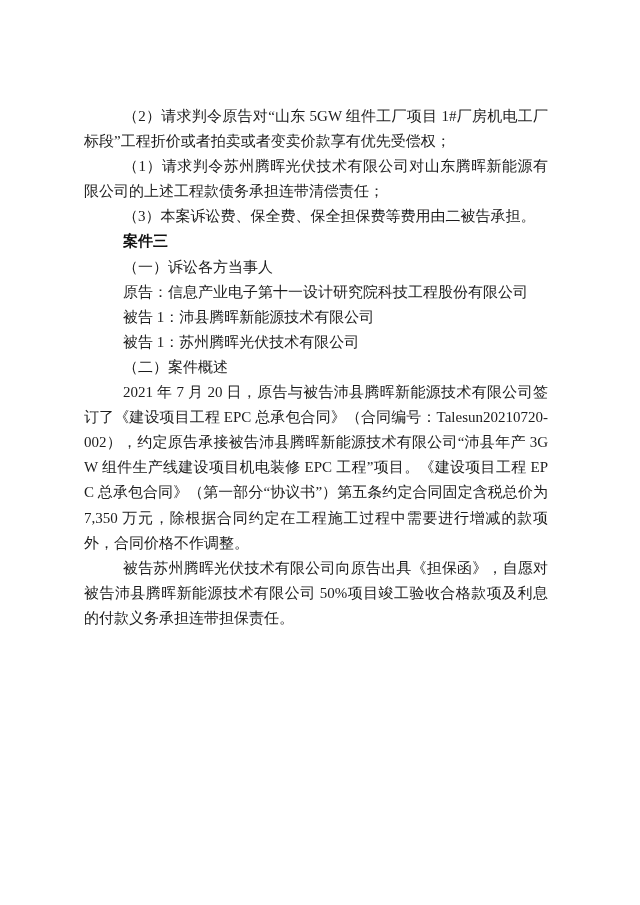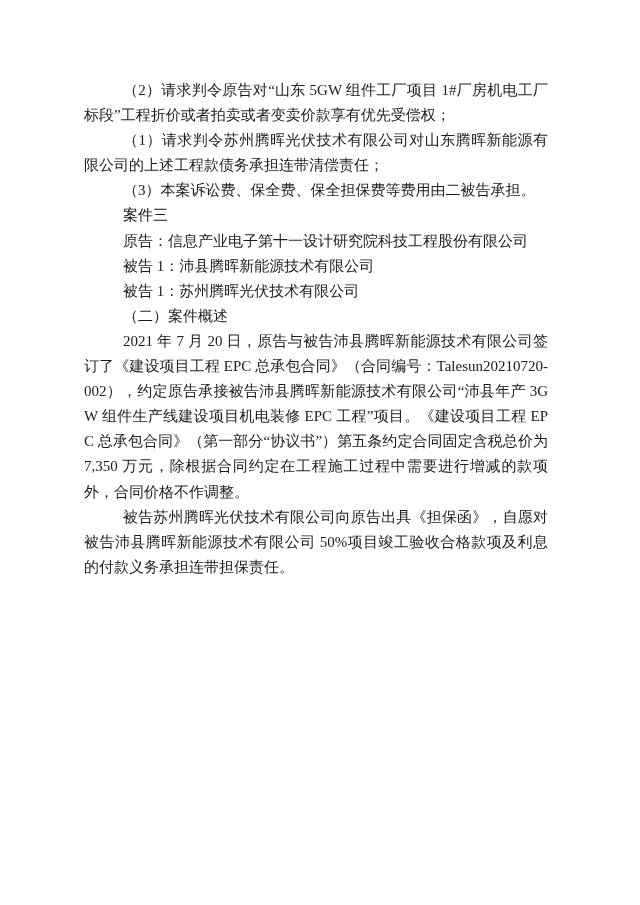--- a/index.html
+++ b/index.html
@@ -11,45 +11,46 @@
     width: 640px;
     height: 905px;
     overflow: hidden;
     font-family: "Liberation Serif", "DejaVu Serif", serif;
   }
   .page {
     box-sizing: border-box;
     width: 640px;
     height: 905px;
     background: #ffffff;
-    padding: 78px 92px 40px 84px;
+    padding: 104px 92px 40px 84px;
     overflow: hidden;
   }
   .para {
     margin: 0;
     font-size: 15px;
     line-height: 25.1px;
     color: #1c1c1c;
     text-align: justify;
     text-justify: inter-ideograph;
     text-indent: 39px;
     word-break: break-all;
   }
   .heading {
-    font-weight: normal;
+    font-weight: bold;
     color: #111111;
   }
 </style>
 </head>
 <body>
 
 <div class="page">
   <p class="para">（2）请求判令原告对“山东 5GW 组件工厂项目 1#厂房机电工厂标段”工程折价或者拍卖或者变卖价款享有优先受偿权；</p>
   <p class="para">（1）请求判令苏州腾晖光伏技术有限公司对山东腾晖新能源有限公司的上述工程款债务承担连带清偿责任；</p>
   <p class="para">（3）本案诉讼费、保全费、保全担保费等费用由二被告承担。</p>
   <p class="para heading">案件三</p>
+  <p class="para">（一）诉讼各方当事人</p>
   <p class="para">原告：信息产业电子第十一设计研究院科技工程股份有限公司</p>
   <p class="para">被告 1：沛县腾晖新能源技术有限公司</p>
   <p class="para">被告 1：苏州腾晖光伏技术有限公司</p>
   <p class="para">（二）案件概述</p>
   <p class="para">2021 年 7 月 20 日，原告与被告沛县腾晖新能源技术有限公司签订了《建设项目工程 EPC 总承包合同》（合同编号：Talesun20210720-002），约定原告承接被告沛县腾晖新能源技术有限公司“沛县年产 3GW 组件生产线建设项目机电装修 EPC 工程”项目。《建设项目工程 EPC 总承包合同》（第一部分“协议书”）第五条约定合同固定含税总价为 7,350 万元，除根据合同约定在工程施工过程中需要进行增减的款项外，合同价格不作调整。</p>
   <p class="para">被告苏州腾晖光伏技术有限公司向原告出具《担保函》，自愿对被告沛县腾晖新能源技术有限公司 50%项目竣工验收合格款项及利息的付款义务承担连带担保责任。</p>
 </div>
 
 </body></html>

